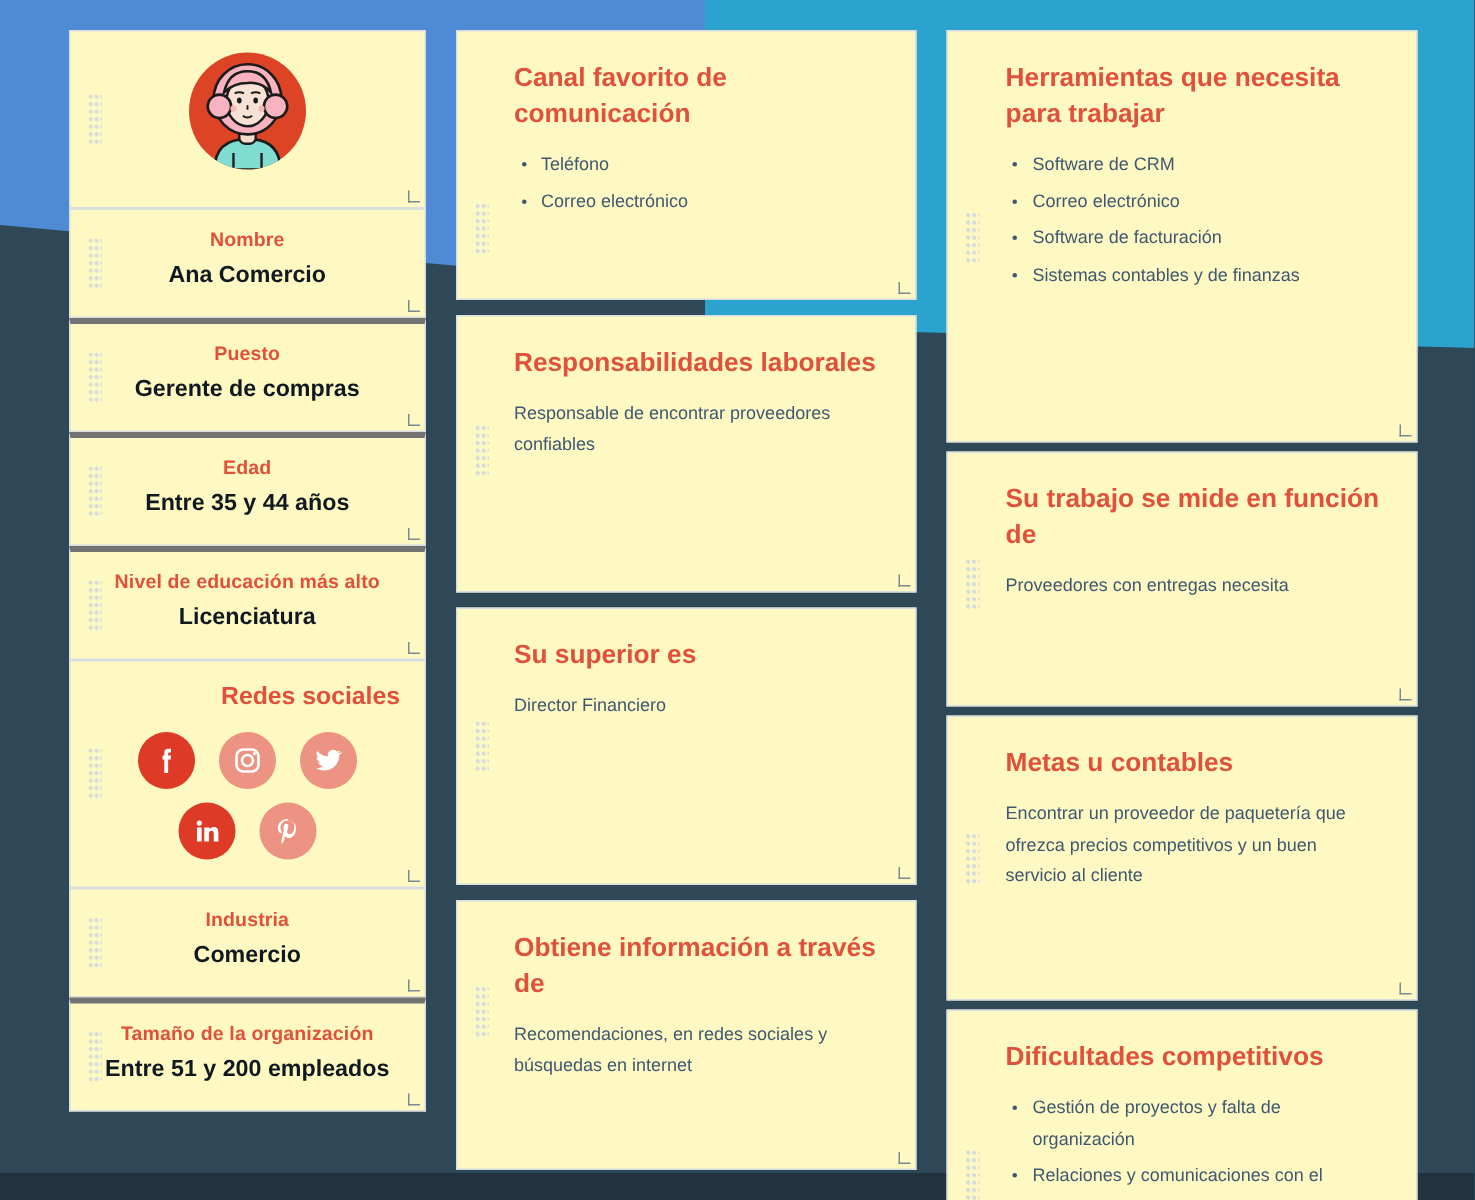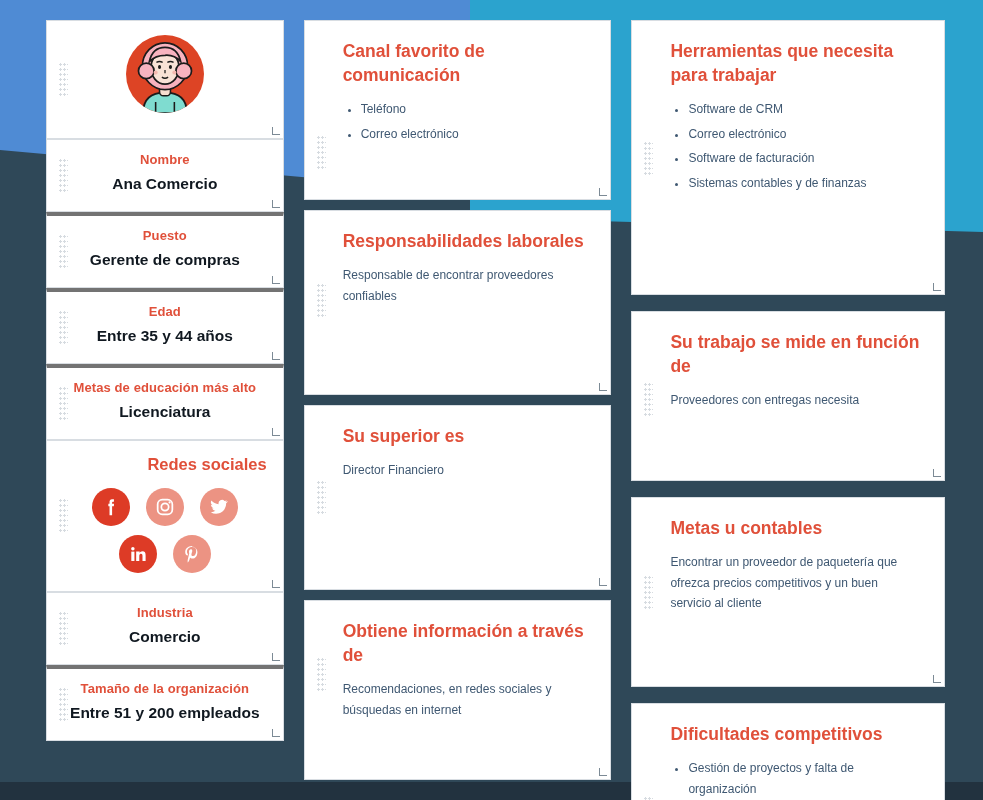--- a/index.html
+++ b/index.html
@@ -21,26 +21,26 @@
     position: relative;
     z-index: 2;
     display: flex;
     gap: 20px;
     padding: 20px 38px 0 46px;
     height: 800px;
   }
   .col { display: flex; flex-direction: column; }
   .col-left   { width: 244px; gap: 0; }
   .col-mid    { width: 316px; gap: 10px; }
-  .col-right  { width: 322px; gap: 16px; }
+  .col-right  { width: 322px; gap: 6px; }
 
   
   .card {
     position: relative;
-    background: #ffffff;
+    background: #fef9c3;
     border: 1px solid #d8dde2;
     flex: none;
   }
   .card .handle {
     position: absolute;
     left: 12px; top: 50%;
     transform: translateY(-50%);
     width: 9px; height: 34px;
     background-image:
       radial-gradient(circle at 1.5px 1.5px, #d4d9de 1.3px, transparent 1.4px);
@@ -183,21 +183,21 @@
 
     <div class="card fcard">
       <span class="handle"></span>
       <div class="flabel">Edad</div>
       <div class="fvalue">Entre 35 y 44 años</div>
       <span class="grip"></span>
     </div>
 
     <div class="card fcard">
       <span class="handle"></span>
-      <div class="flabel">Metas de educación más alto</div>
+      <div class="flabel">Nivel de educación más alto</div>
       <div class="fvalue">Licenciatura</div>
       <span class="grip"></span>
     </div>
 
     <div class="card social-card">
       <span class="handle"></span>
       <div class="social-title">Redes sociales</div>
       <div class="social-rows">
         <div class="social-row">
           <span class="sicon" style="background:#dd3b26">

